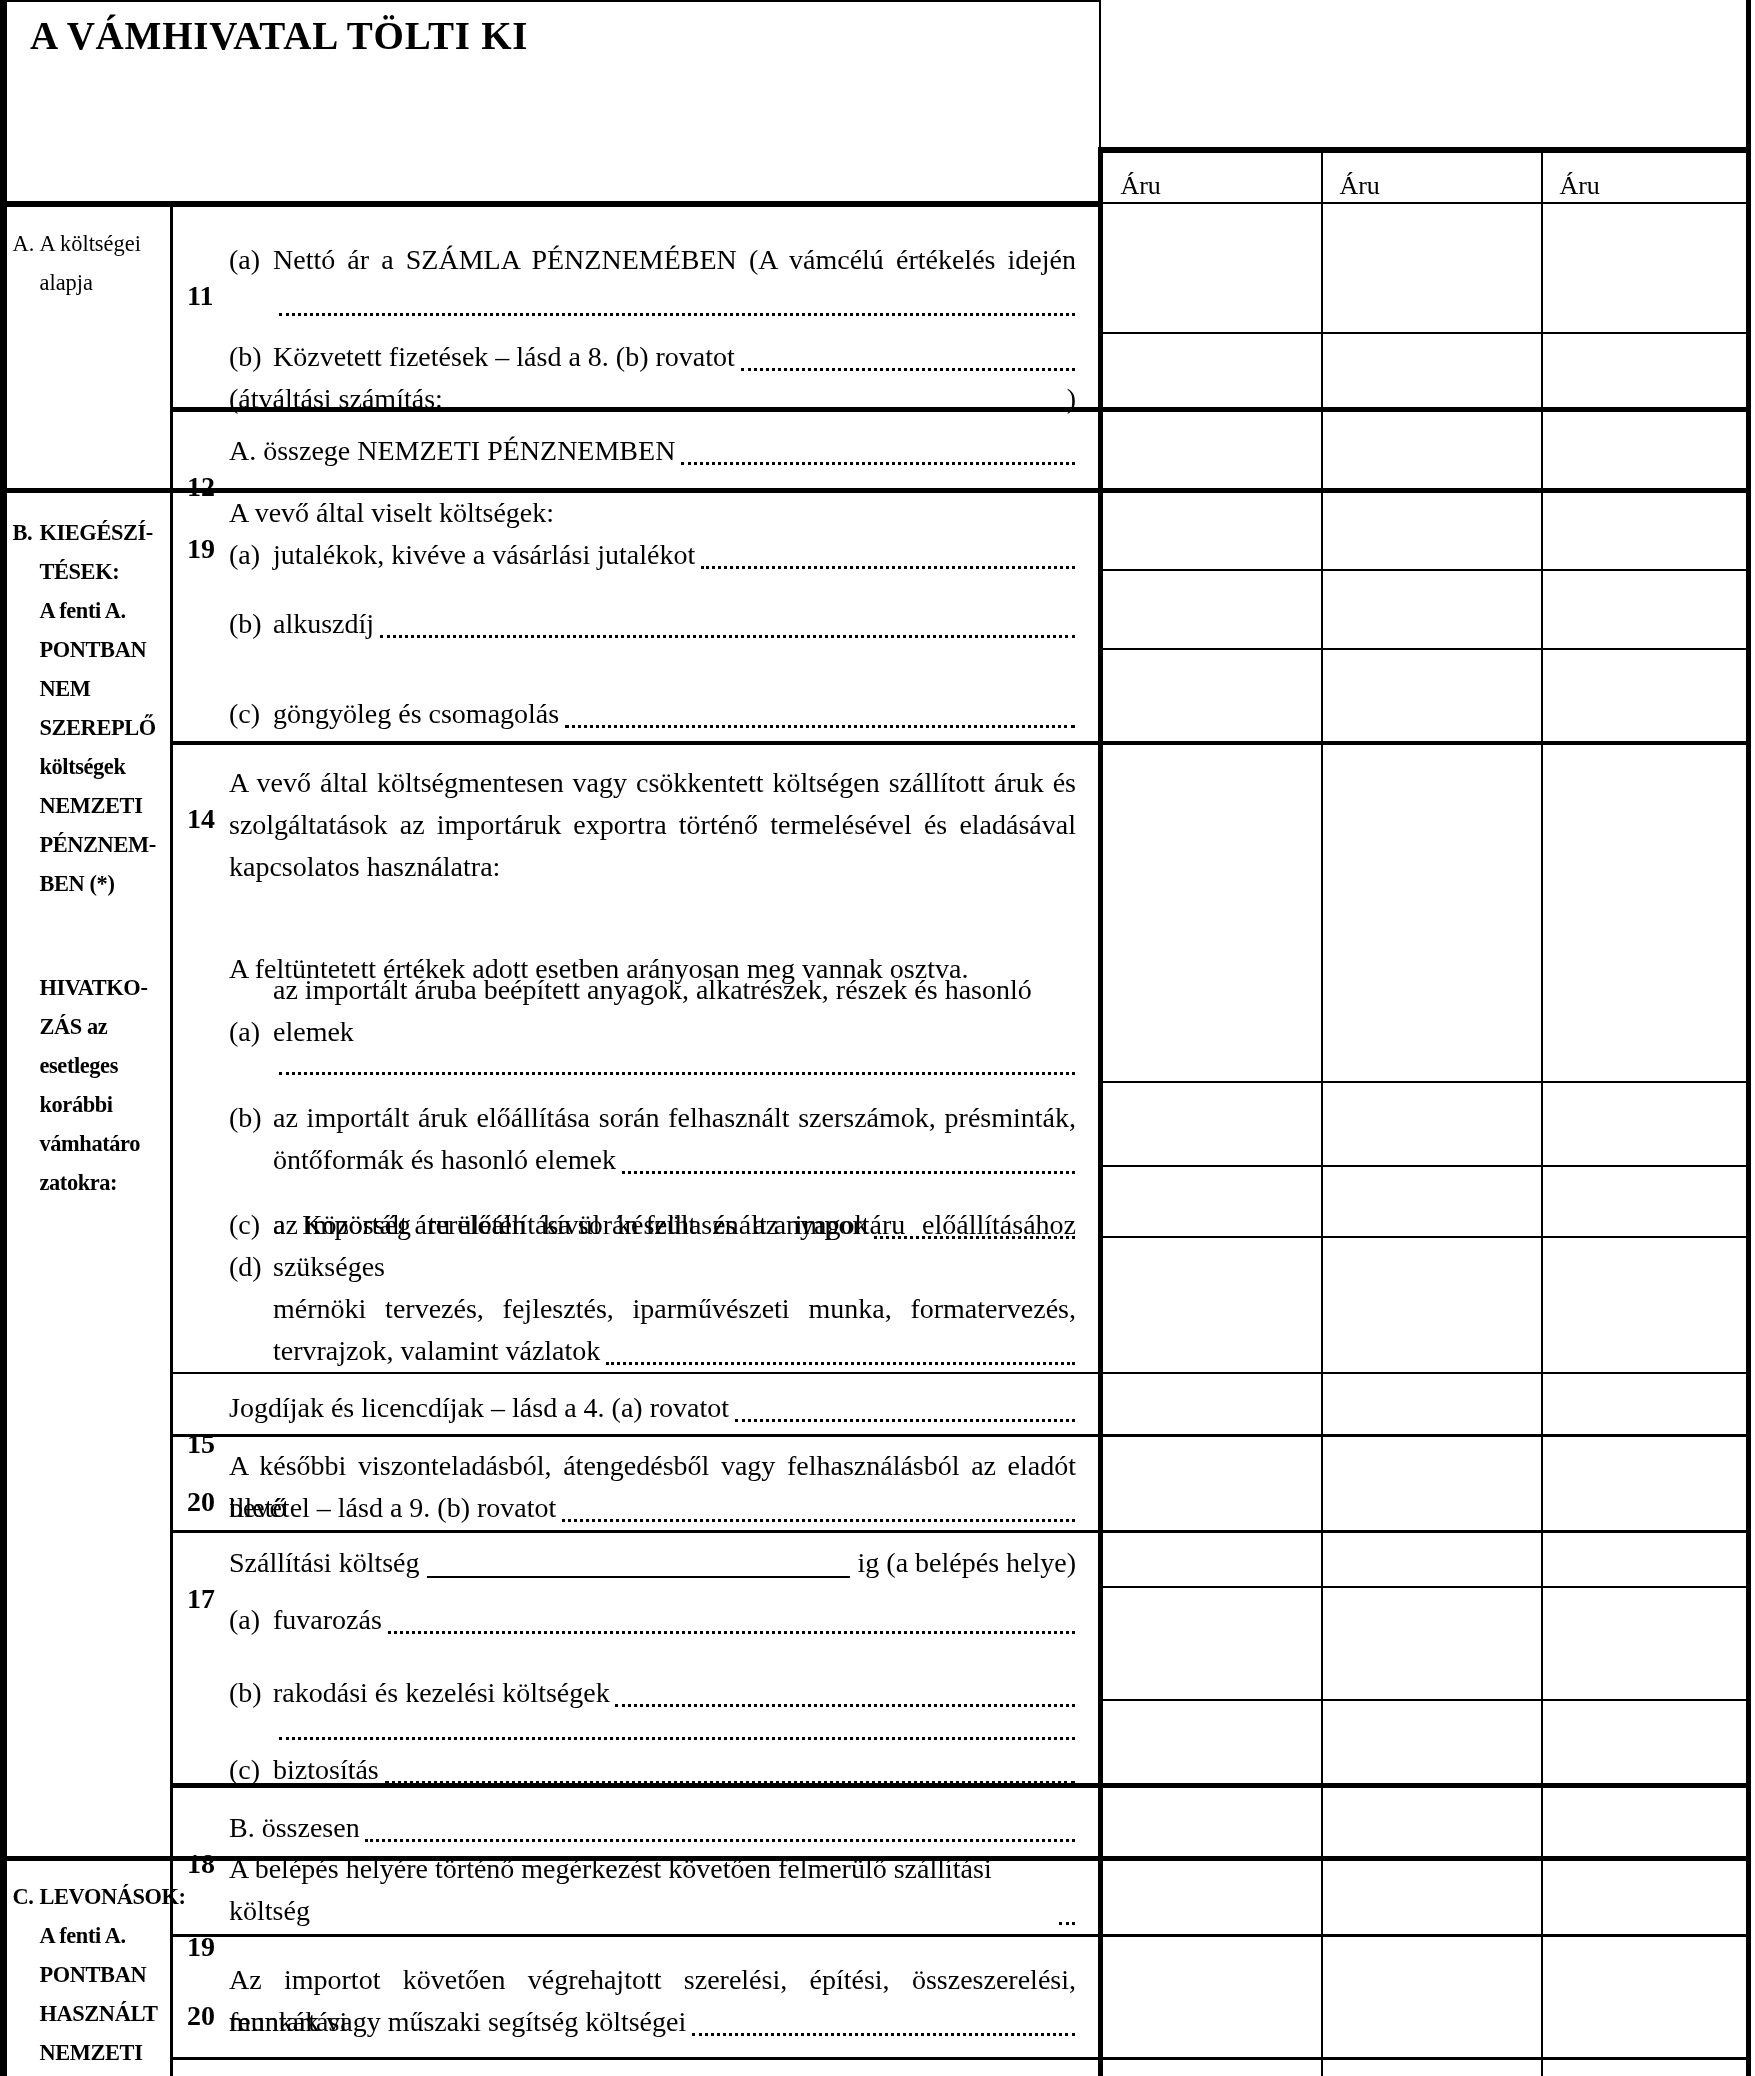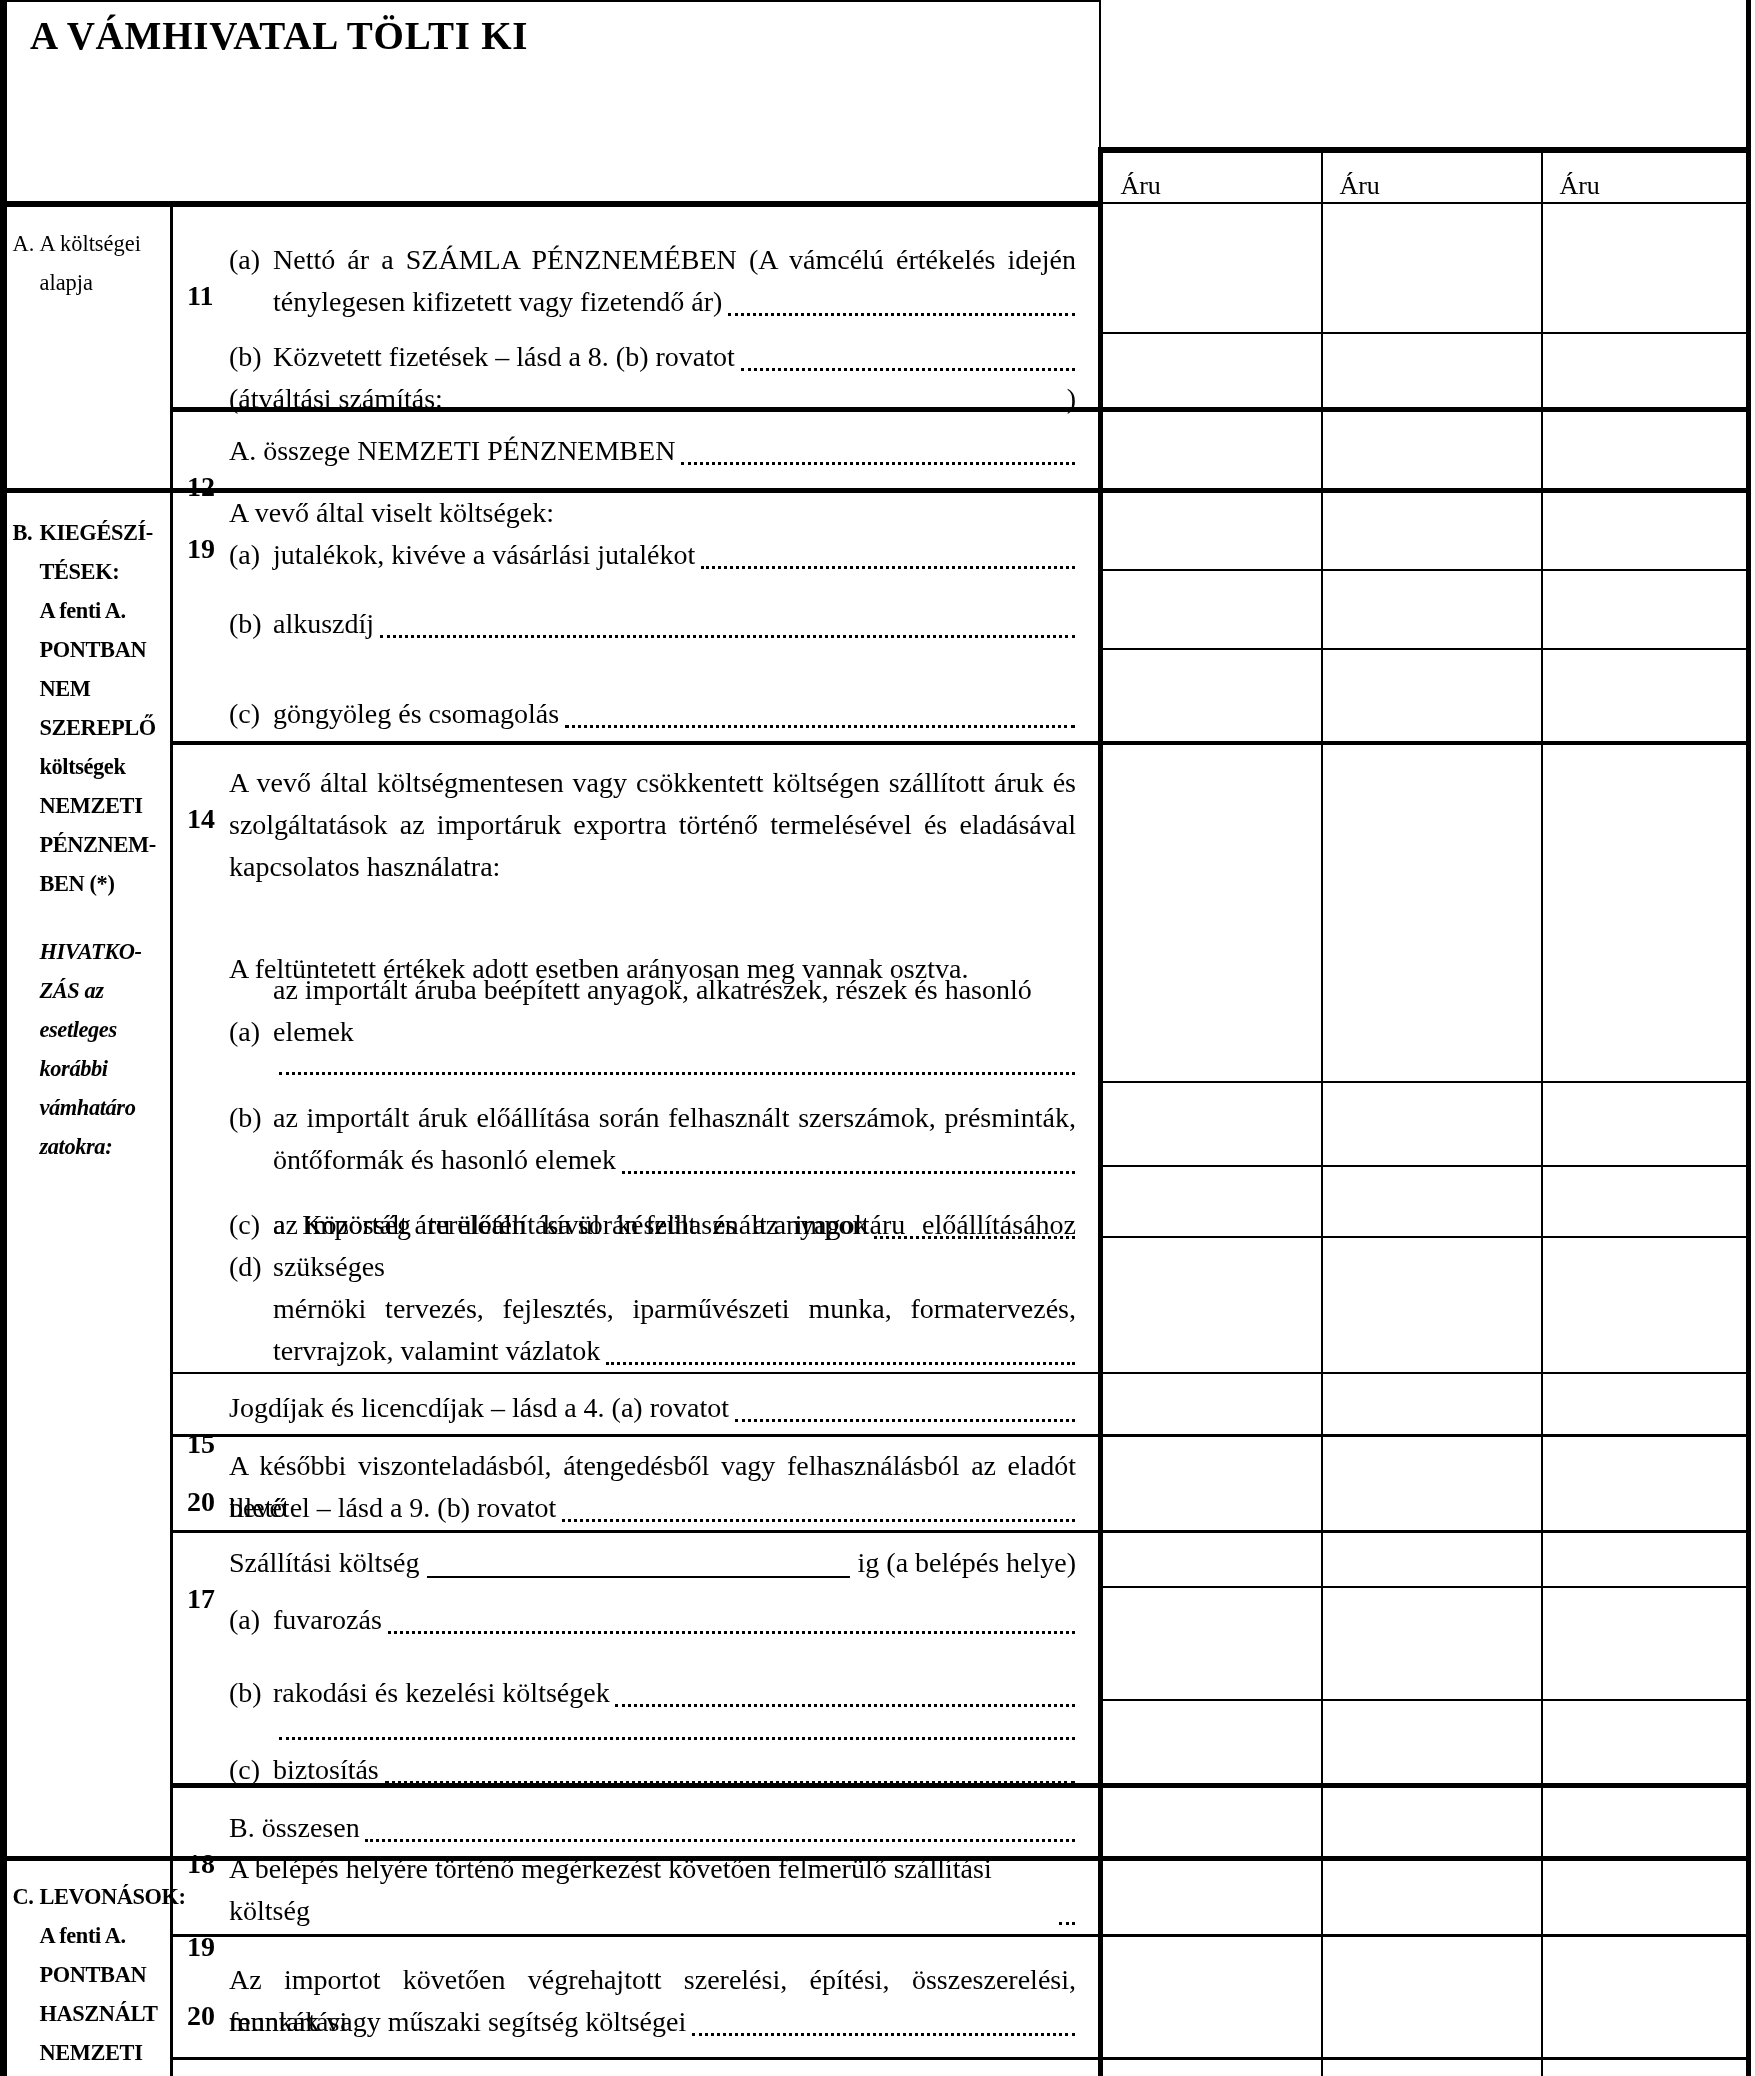--- a/index.html
+++ b/index.html
@@ -147,21 +147,21 @@
       <div>A fenti A.</div>
       <div>PONTBAN</div>
       <div>NEM</div>
       <div>SZEREPLŐ</div>
       <div>költségek</div>
       <div>NEMZETI</div>
       <div>PÉNZNEM-</div>
       <div>BEN (*)</div>
     </div>
   </div>
-  <div class="sb bold" style="top:932px;font-style:italic;">
+  <div class="sb bold" style="top:968px;">
     <div class="sbct">
       <div>HIVATKO-</div>
       <div>ZÁS az</div>
       <div>esetleges</div>
       <div>korábbi</div>
       <div>vámhatáro</div>
       <div>zatokra:</div>
     </div>
   </div>
 
@@ -179,21 +179,20 @@
   </div>
 
   <div class="row" style="top:239px;">
     <span class="num">11</span>
     <div class="ct">
       <div class="ln fx">
           <span class="sub">(a)</span>
           <div class="jt">Nettó ár a SZÁMLA PÉNZNEMÉBEN (A vámcélú értékelés idején</div>
         </div>
       <div class="ln fx pl">
-          <span>ténylegesen kifizetett vagy fizetendő ár)</span>
           <span class="dots"></span>
         </div>
       <div class="ln fx" style="margin-top:12.5px;">
           <span class="sub">(b)</span>
           <span>Közvetett fizetések – lásd a 8. (b) rovatot</span>
           <span class="dots"></span>
         </div>
       <div class="ln fx">
           <span>(átváltási számítás:</span>
           <span class="sp"></span>

